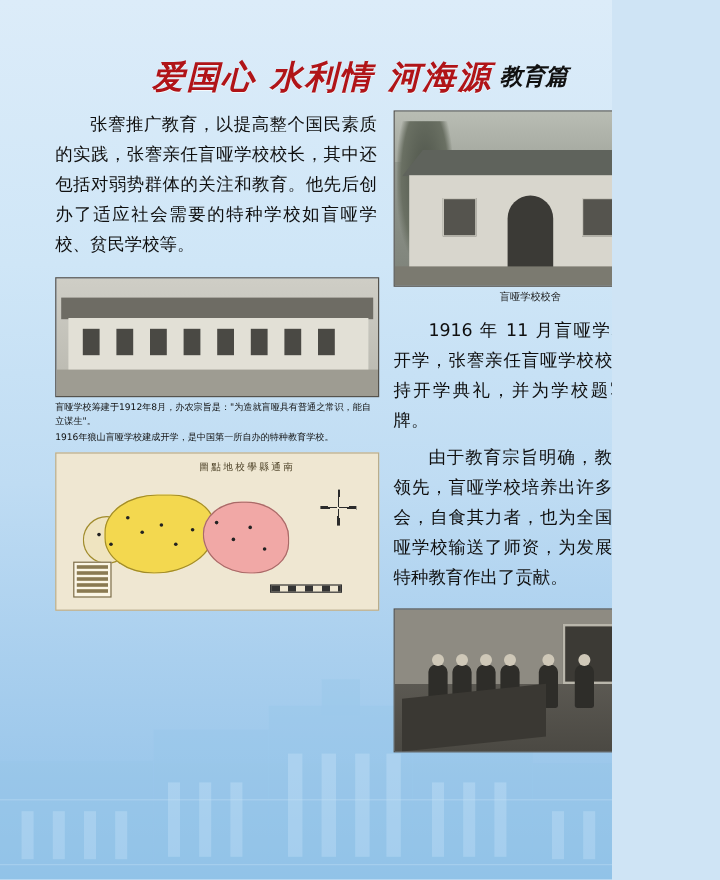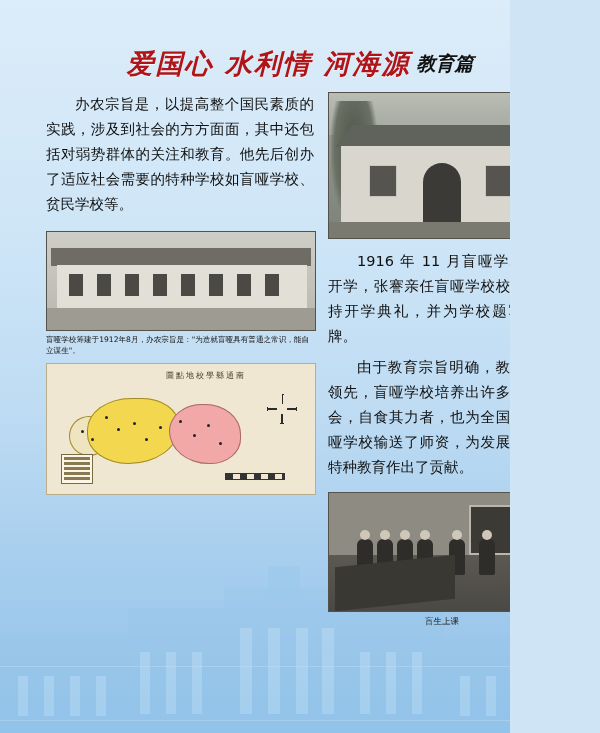--- a/index.html
+++ b/index.html
@@ -306,38 +306,39 @@
   </div>
 
   <div class="title-wrap">
     <span class="title-main">爱国心 水利情 河海源</span><span class="title-sub">教育篇</span>
   </div>
 
   <div class="content">
 
     <div class="col-left">
 
-      <p class="body-text">办农宗旨是，以提高整个国民素质的实践，涉及到社会的方方面面，其中还包括对弱势群体的关注和教育。他先后创办了适应社会需要的特种学校如盲哑学校、贫民学校等。</p>
+      <p class="body-text">张謇推广教育，以提高整个国民素质的实践，张謇亲任盲哑学校校长，其中还包括对弱势群体的关注和教育。他先后创办了适应社会需要的特种学校如盲哑学校、贫民学校等。</p>
 
       <div style="height:8px"></div>
 
       <div class="photo" id="photo-long">
         <div class="lroof"></div>
         <div class="lwall"></div>
         <div class="lwin" style="left:22px;"></div>
         <div class="lwin" style="left:50px;"></div>
         <div class="lwin" style="left:78px;"></div>
         <div class="lwin" style="left:106px;"></div>
         <div class="lwin" style="left:134px;"></div>
         <div class="lwin" style="left:162px;"></div>
         <div class="lwin" style="left:190px;"></div>
         <div class="lwin" style="left:218px;"></div>
         <div class="lground"></div>
       </div>
       <div class="caption-left">盲哑学校筹建于1912年8月，办农宗旨是："为造就盲哑具有普通之常识，能自立谋生"。</div>
+      <div class="caption-left">1916年狼山盲哑学校建成开学，是中国第一所自办的特种教育学校。</div>
 
       <div style="height:7px"></div>
 
       <div class="photo" id="photo-map">
         <div class="mtitle">圖點地校學縣通南</div>
         <div class="blobC"></div>
         <div class="blobA"></div>
         <div class="blobB"></div>
         <div class="compass"></div>
         <div class="legend">
@@ -368,37 +369,37 @@
       <div class="photo" id="photo-school">
         <div class="sky"></div>
         <div class="tree"></div>
         <div class="roof"></div>
         <div class="wall"></div>
         <div class="win" style="left:40px;"></div>
         <div class="win" style="left:156px;"></div>
         <div class="door"></div>
         <div class="ground"></div>
       </div>
+      <div class="caption">盲哑学校校舍</div>
 
       <div style="height:10px"></div>
 
       <p class="body-text">1916 年 11 月盲哑学校建成开学，张謇亲任盲哑学校校长，主持开学典礼，并为学校题写了校牌。</p>
       <p class="body-text">由于教育宗旨明确，教学方法领先，盲哑学校培养出许多有益社会，自食其力者，也为全国各地盲哑学校输送了师资，为发展中国的特种教育作出了贡献。</p>
 
       <div style="height:6px"></div>
 
       <div class="photo" id="photo-class">
         <div class="cwall"></div>
         <div class="board"></div>
         <div class="fig" style="left:28px;"></div>
         <div class="fig" style="left:48px;"></div>
         <div class="fig" style="left:68px;"></div>
         <div class="fig" style="left:88px;"></div>
         <div class="fig" style="left:120px;"></div>
         <div class="fig" style="left:150px;"></div>
         <div class="desk"></div>
       </div>
-      <div class="caption">盲生上课</div>
 
     </div>
 
   </div>
 </div>
 
 </body></html>

